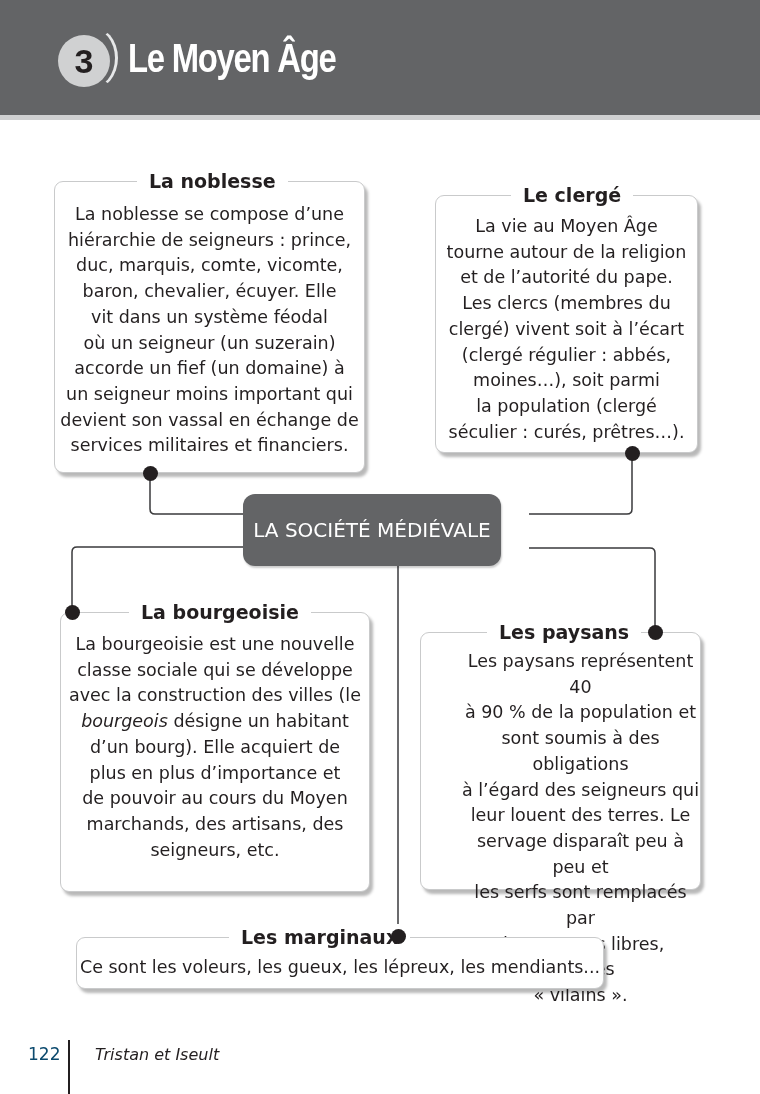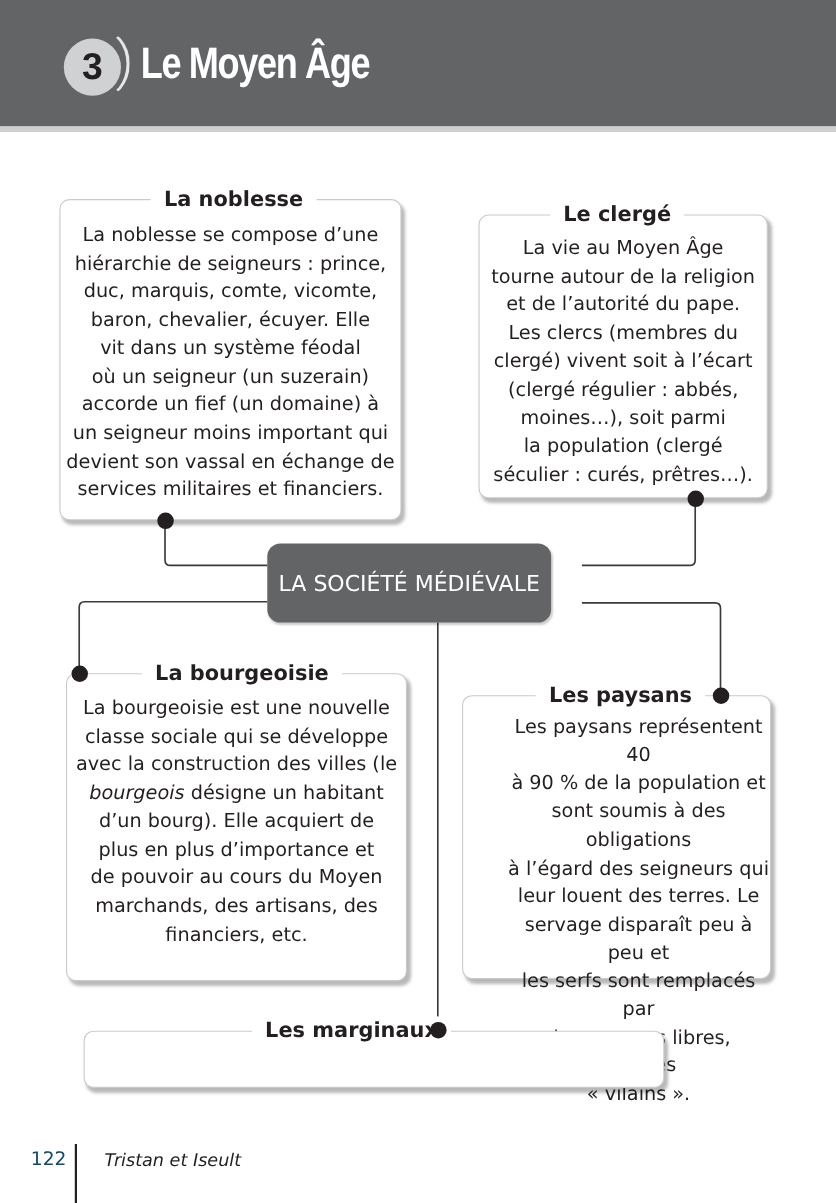--- a/index.html
+++ b/index.html
@@ -76,21 +76,21 @@
       <div><span>vit dans un </span><b>système féodal</b></div>
       <div><span>où un seigneur (un suzerain)</span></div>
       <div><span>accorde un fief (un domaine) à</span></div>
       <div><span>un seigneur moins important qui</span></div>
       <div><span>devient son vassal en échange de</span></div>
       <div><span>services militaires et financiers.</span></div>
     </div>
 </div>
 
 <div class="box" style="left:435px; top:195px; width:263px; height:258px;">
-  <div class="box-title" style="left:64px;">Le clergé</div>
+  <div class="box-title" style="left:75px;">Le clergé</div>
   <div class="box-body" style="padding-top:18px;">
       <div><span>La vie au Moyen Âge</span></div>
       <div><span>tourne autour de la religion</span></div>
       <div><span>et de l’autorité du </span><b>pape</b><span>.</span></div>
       <div><span>Les </span><b>clercs</b><span> (membres du</span></div>
       <div><span>clergé) vivent soit à l’écart</span></div>
       <div><span>(clergé régulier : abbés,</span></div>
       <div><span>moines…), soit parmi</span></div>
       <div><span>la population (clergé</span></div>
       <div><span>séculier : curés, prêtres…).</span></div>
@@ -101,41 +101,44 @@
   <div class="box-title" style="left:68px;">La bourgeoisie</div>
   <div class="box-body" style="padding-top:19px;">
       <div><span>La bourgeoisie est une nouvelle</span></div>
       <div><span>classe sociale qui se développe</span></div>
       <div><span>avec la construction des villes (le</span></div>
       <div><i>bourgeois</i><span> désigne un </span><b>habitant</b></div>
       <div><b>d’un bourg</b><span>). Elle acquiert de</span></div>
       <div><span>plus en plus d’importance et</span></div>
       <div><span>de pouvoir au cours du Moyen</span></div>
       <div><span>marchands, des artisans, des</span></div>
-      <div><span>financiers, etc.</span></div>
+      <div><span>seigneurs, etc.</span></div>
     </div>
 </div>
 
 <div class="box" style="left:420px; top:632px; width:281px; height:258px;padding-left:40px;">
   <div class="box-title" style="left:66px;">Les paysans</div>
   <div class="box-body" style="padding-top:16px;">
       <div><span>Les paysans représentent </span><b>40</b></div>
       <div><b>à 90 %</b><span> de la population et</span></div>
       <div><span>sont soumis à des obligations</span></div>
       <div><span>à l’égard des seigneurs qui</span></div>
       <div><span>leur louent des terres. Le</span></div>
       <div><span>servage disparaît peu à peu et</span></div>
       <div><span>les serfs sont remplacés par</span></div>
       <div><span>des paysans libres, appelés</span></div>
       <div><span>« </span><b>vilains</b><span> ».</span></div>
     </div>
 </div>
 
 <div class="box" style="left:76px; top:937px; width:528px; height:52px;">
   <div class="box-title" style="left:152px;">Les marginaux</div>
+  <div class="box-body" style="padding-top:17px;">
+      <div><span>Ce sont les voleurs, les gueux, les lépreux, les mendiants...</span></div>
+    </div>
 </div>
 
 <div class="dot" style="left:143px; top:466px;"></div>
 <div class="dot" style="left:625px; top:446px;"></div>
 <div class="dot" style="left:65px; top:605px;"></div>
 <div class="dot" style="left:648px; top:625px;"></div>
 <div class="dot" style="left:391px; top:929px;"></div>
 
 <div class="footer-page">122</div>
 <div class="footer-rule"></div>

